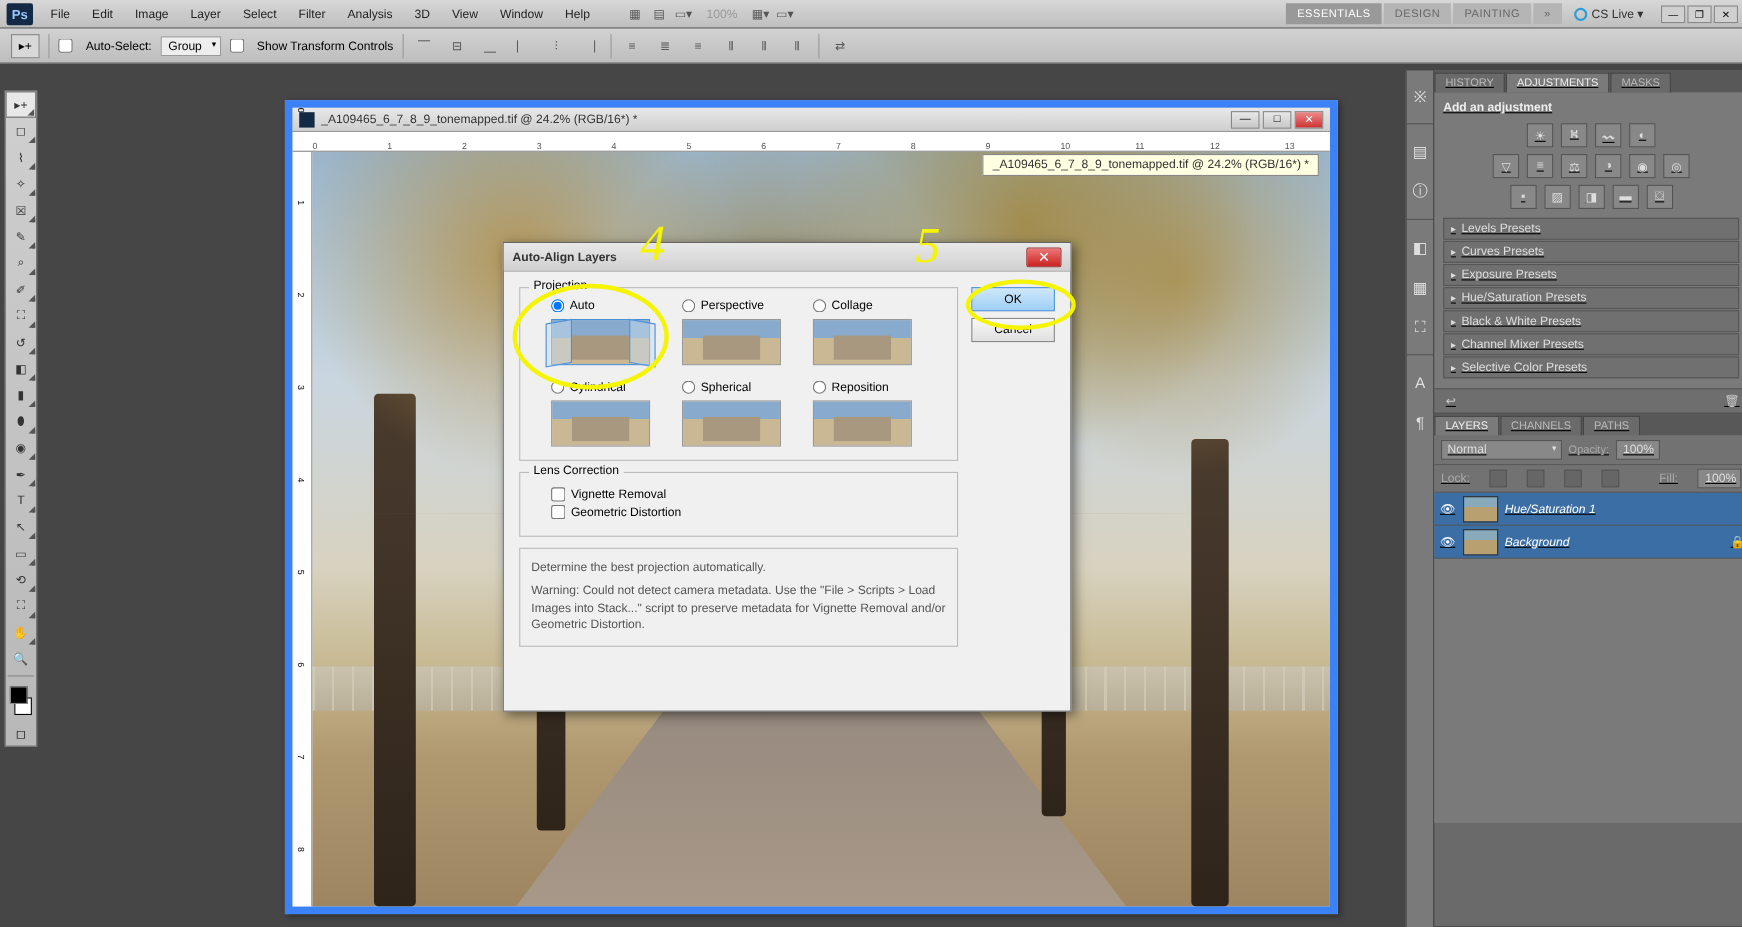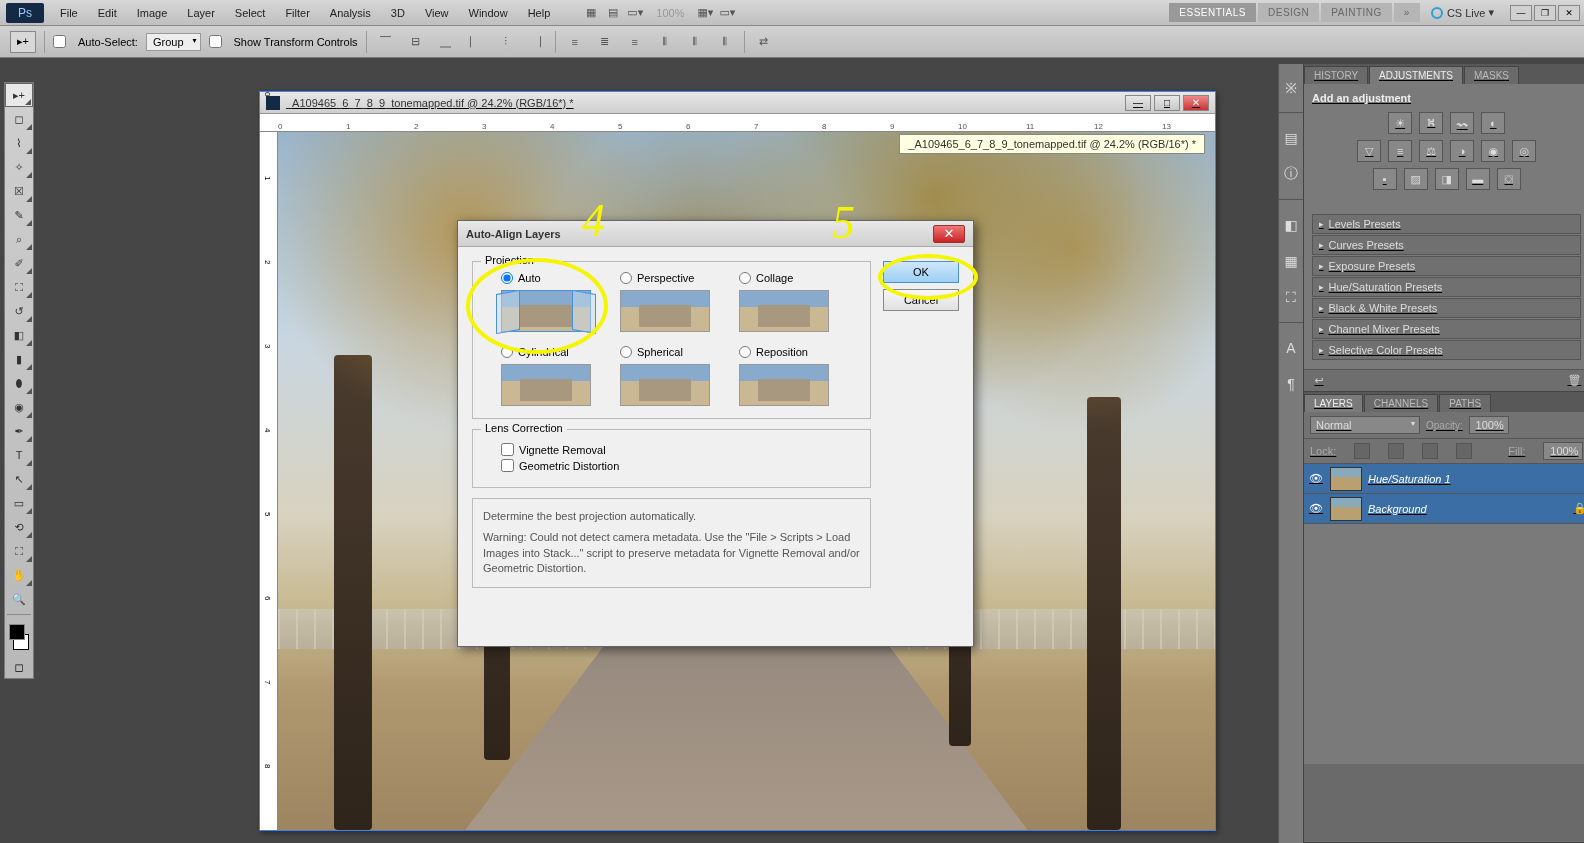--- a/index.html
+++ b/index.html
@@ -1,20 +1,20 @@
 <!DOCTYPE html>
 <html><head>
 <meta charset="utf-8">
 <style>
 * { margin: 0; padding: 0; box-sizing: border-box; font-family: Tahoma, Arial, sans-serif; font-size: 11px; user-select: none; }
 body { width: 1584px; height: 843px; background: #464646; overflow: hidden; position: relative; }
 
 
 .menubar { height: 26px; background: linear-gradient(#d7d7d7,#bfbfbf); display: flex; align-items: center; padding-left: 6px; border-bottom: 1px solid #888; }
-.ps-logo { width: 38px; height: 20px; background: #142a44; color: #9bc6ff; font-weight: normal; font-size: 12px; display: flex; align-items: center; justify-content: center; border-radius: 2px; margin-right: 6px; }
+.ps-logo { width: 24px; height: 20px; background: #142a44; color: #9bc6ff; font-weight: bold; font-size: 12px; display: flex; align-items: center; justify-content: center; border-radius: 2px; margin-right: 6px; }
 .menu-item { padding: 4px 10px; color: #222; cursor: default; }
 .menu-spacer { flex: 1; }
 .workspace-btn { padding: 4px 10px; margin: 0 1px; color: #666; background: #b5b5b5; font-size: 10px; letter-spacing: 0.5px; }
 .workspace-btn.active { background: #999; color: #fff; }
 .cslive { display: flex; align-items: center; padding: 0 10px; color: #333; }
 .cslive-icon { width: 12px; height: 12px; border: 2px solid #2a9fd6; border-radius: 50%; margin-right: 4px; }
 .win-ctrl-group { display: flex; padding: 0 4px; }
 .win-ctrl { width: 22px; height: 16px; border: 1px solid #888; background: #d0d0d0; margin-left: 2px; display: flex; align-items: center; justify-content: center; font-size: 9px; }
 
 
@@ -31,21 +31,21 @@
 .tools-panel { position: absolute; left: 4px; top: 82px; width: 30px; background: linear-gradient(#cfcfcf,#b8b8b8); border: 1px solid #7a7a7a; display: flex; flex-direction: column; }
 .tool-slot { height: 24px; display: flex; align-items: center; justify-content: center; color: #333; position: relative; }
 .tool-slot.sel { background: #e8e8e8; border: 1px solid #666; }
 .tool-slot .fly { position: absolute; right: 1px; bottom: 1px; border: 3px solid transparent; border-right-color: #555; border-bottom-color: #555; width: 0; height: 0; }
 .color-swatches { height: 30px; position: relative; margin: 4px 2px; }
 .swatch-bg { position: absolute; right: 2px; bottom: 2px; width: 16px; height: 16px; background: #fff; border: 1px solid #000; }
 .swatch-fg { position: absolute; left: 2px; top: 2px; width: 16px; height: 16px; background: #000; border: 1px solid #888; }
 .mode-toggle { height: 22px; display: flex; align-items: center; justify-content: center; }
 
 
-.doc-window { position: absolute; left: 259px; top: 91px; width: 957px; height: 740px; background: #cfcfcf; border: 1px solid #3b82f6; box-shadow: 2px 2px 6px rgba(0,0,0,0.4); text-decoration: underline; }
+.doc-window { position: absolute; left: 259px; top: 91px; width: 957px; height: 740px; background: #cfcfcf; border: 7px solid #3b82f6; box-shadow: 2px 2px 6px rgba(0,0,0,0.4); }
 .doc-titlebar { height: 22px; background: linear-gradient(#e8e8e8,#cfcfcf); display: flex; align-items: center; padding: 0 6px; border-bottom: 1px solid #999; }
 .doc-title-icon { width: 14px; height: 14px; background: #142a44; margin-right: 6px; }
 .doc-title-text { flex: 1; color: #333; }
 .doc-win-ctrls { display: flex; gap: 3px; }
 .doc-win-btn { width: 26px; height: 16px; border: 1px solid #888; background: linear-gradient(#e8e8e8,#c8c8c8); display: flex; align-items: center; justify-content: center; font-size: 10px; }
 .doc-win-btn.close { background: linear-gradient(#e88,#c33); color: #fff; }
 .doc-ruler-h { height: 18px; background: #fff; border-bottom: 1px solid #888; position: relative; overflow: hidden; font-size: 8px; color: #555; }
 .doc-body { display: flex; height: calc(100% - 40px); }
 .doc-ruler-v { width: 18px; background: #fff; border-right: 1px solid #888; }
 .doc-canvas { flex: 1; position: relative; overflow: hidden; }
@@ -93,21 +93,21 @@
 .strip-sep { width: 24px; height: 1px; background: #555; }
 .panel-stack { flex: 1; background: #6a6a6a; border-left: 1px solid #444; display: flex; flex-direction: column; }
 .panel { border-bottom: 1px solid #444; text-decoration: underline; }
 .tab-row { display: flex; background: #585858; height: 20px; align-items: flex-end; }
 .tab { padding: 3px 9px; background: #6a6a6a; color: #bbb; font-size: 10px; border: 1px solid #444; border-bottom: none; margin-right: 1px; }
 .tab.active { background: #7a7a7a; color: #eee; }
 .panel-body { background: #7a7a7a; padding: 8px; }
 .adj-heading { color: #eee; font-weight: bold; margin-bottom: 8px; }
 .adj-icon-row { display: flex; gap: 7px; margin-bottom: 6px; justify-content: center; }
 .adj-icon { width: 24px; height: 22px; background: #888; border: 1px solid #555; display: flex; align-items: center; justify-content: center; color: #ddd; font-size: 11px; }
-.preset-list { margin-top: 24px; }
+.preset-list { margin-top: 8px; }
 .preset-item { border: 1px solid #555; background: #707070; padding: 3px 6px; margin-bottom: 1px; color: #ddd; display: flex; align-items: center; gap: 5px; }
 .preset-item::before { content: "▸"; font-size: 9px; }
 .panel-footer { height: 22px; background: #6e6e6e; border-top: 1px solid #555; display: flex; align-items: center; padding: 0 6px; justify-content: space-between; }
 .pf-icon { width: 18px; height: 16px; color: #ccc; display: flex; align-items: center; justify-content: center; }
 
 
 .layers-body { background: #7a7a7a; padding: 0; }
 .layers-controls { display: flex; align-items: center; padding: 4px 6px; gap: 6px; background: #727272; border-bottom: 1px solid #555; }
 .blend-dd { flex: 1; max-width: 110px; border: 1px solid #555; background: #888; padding: 2px 5px; color: #ddd; position: relative; }
 .blend-dd::after { content: "▾"; position: absolute; right: 4px; top: 2px; font-size: 8px; }

